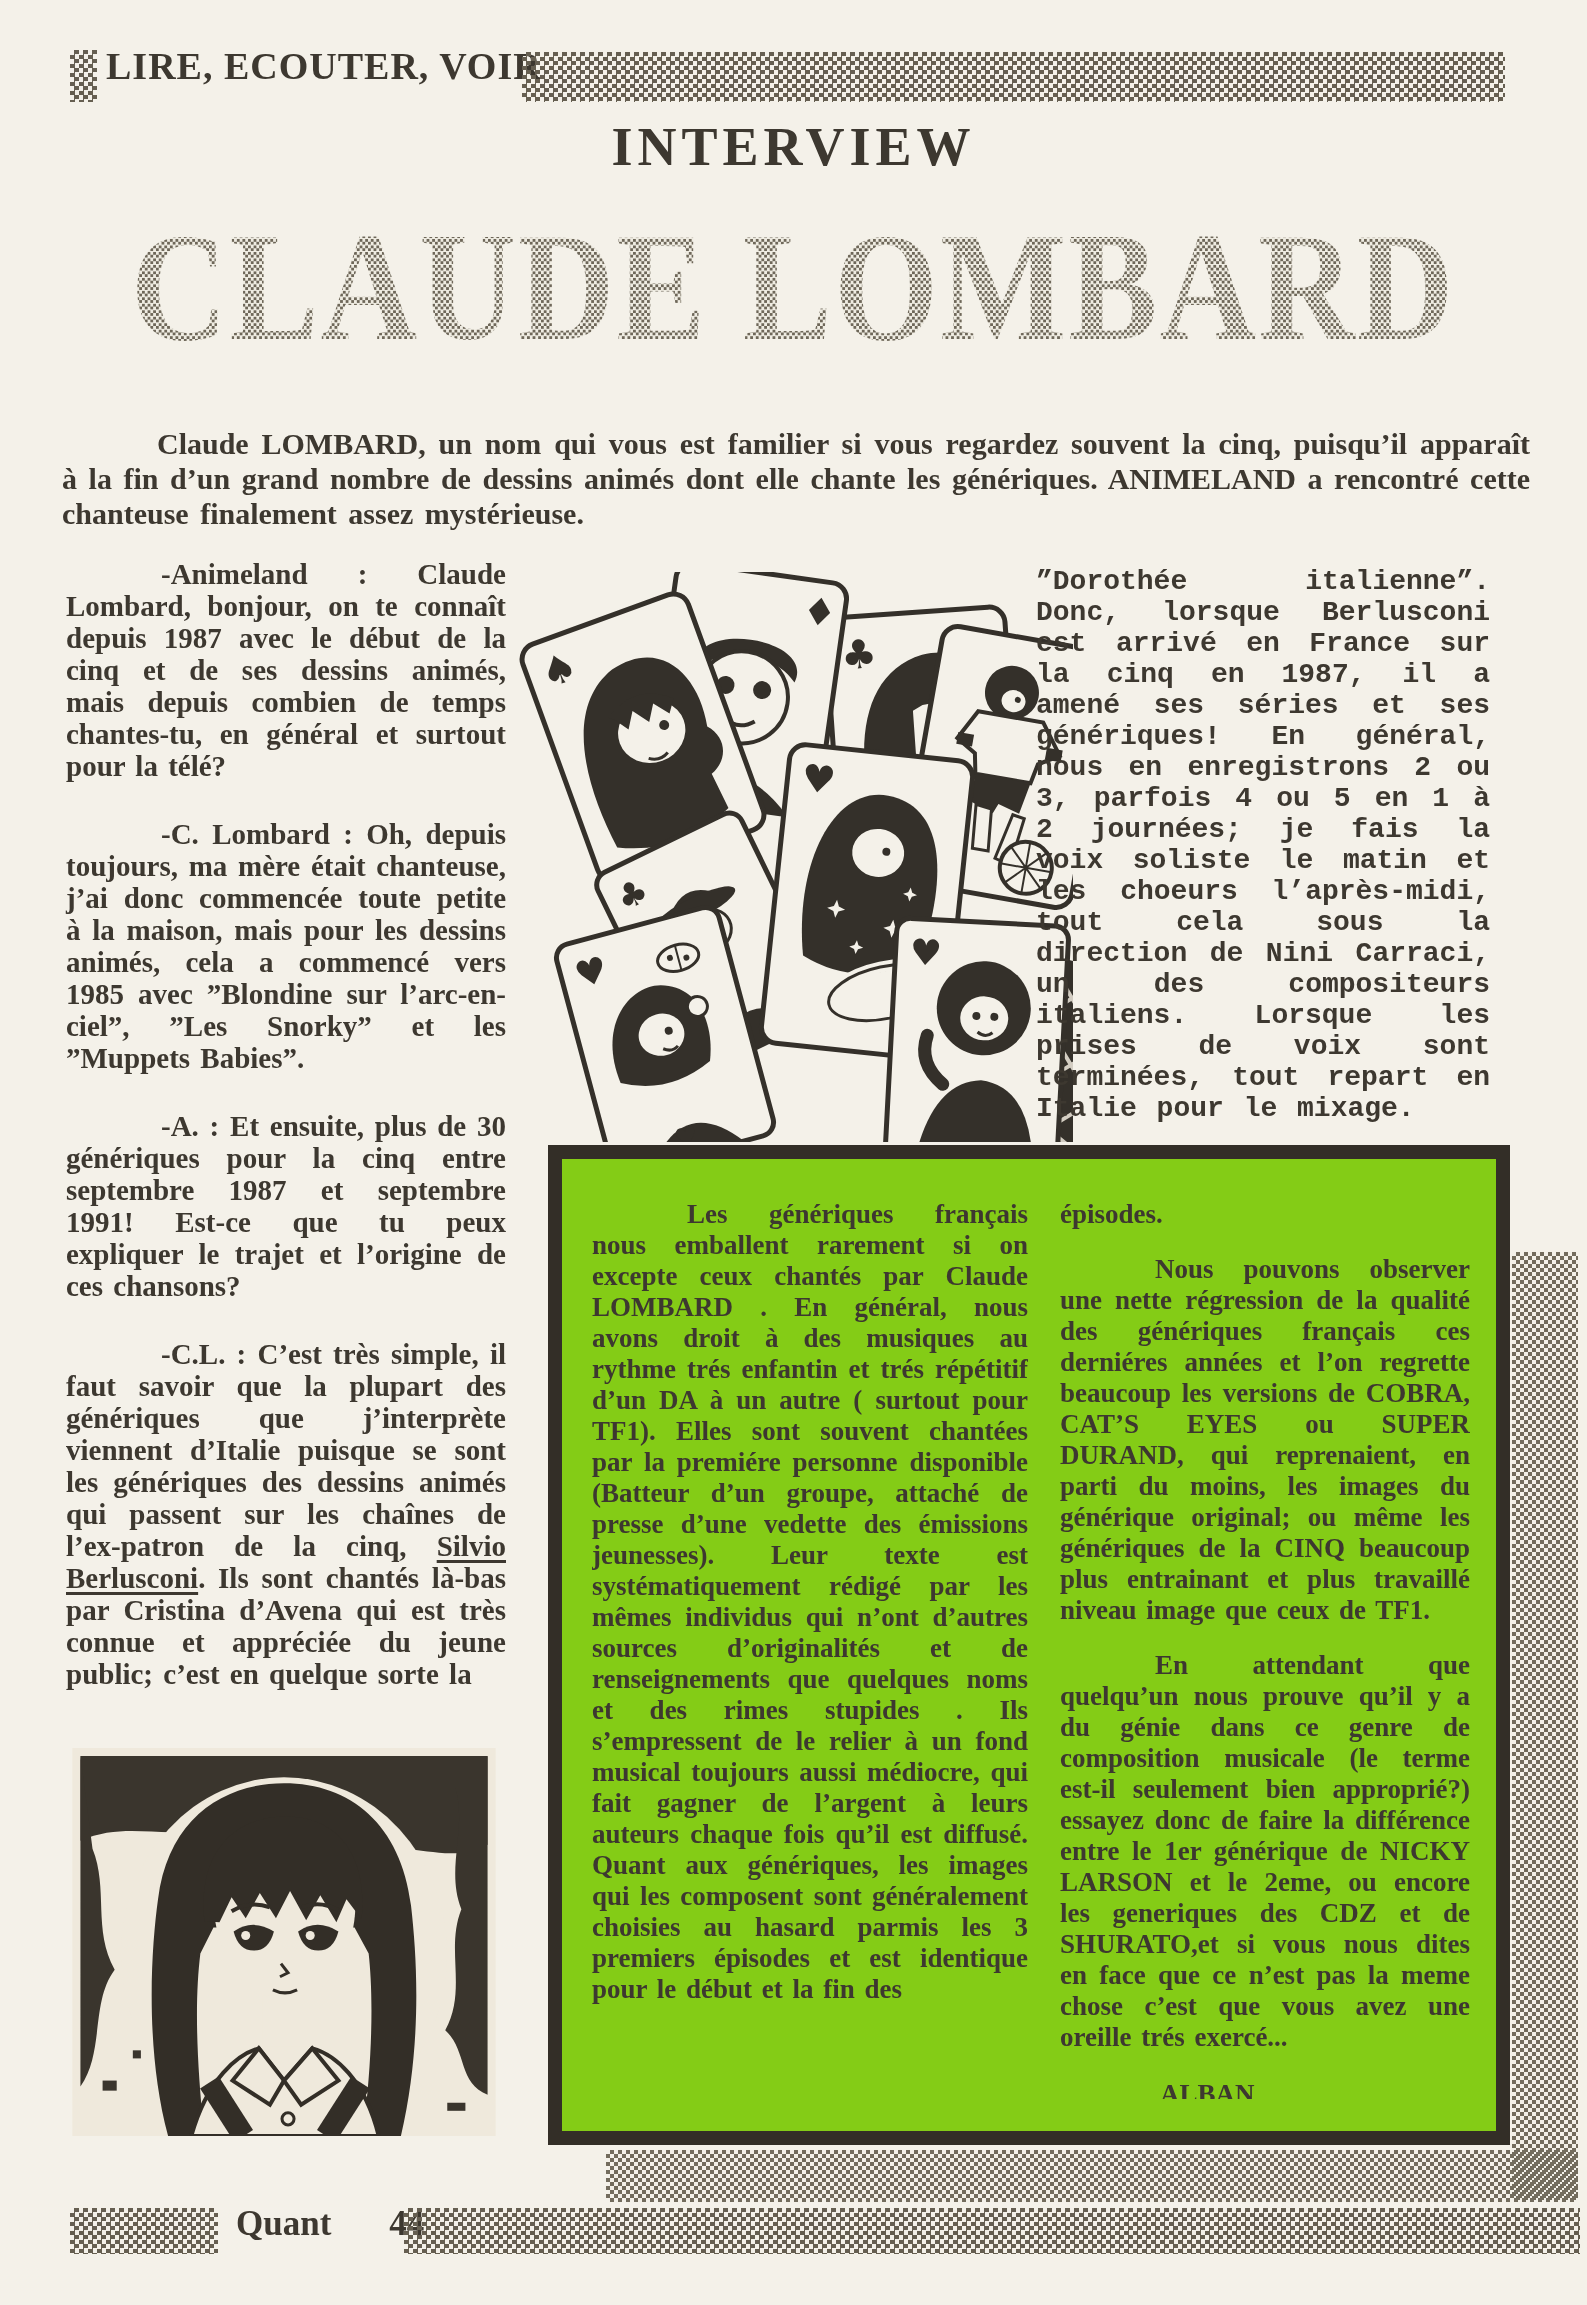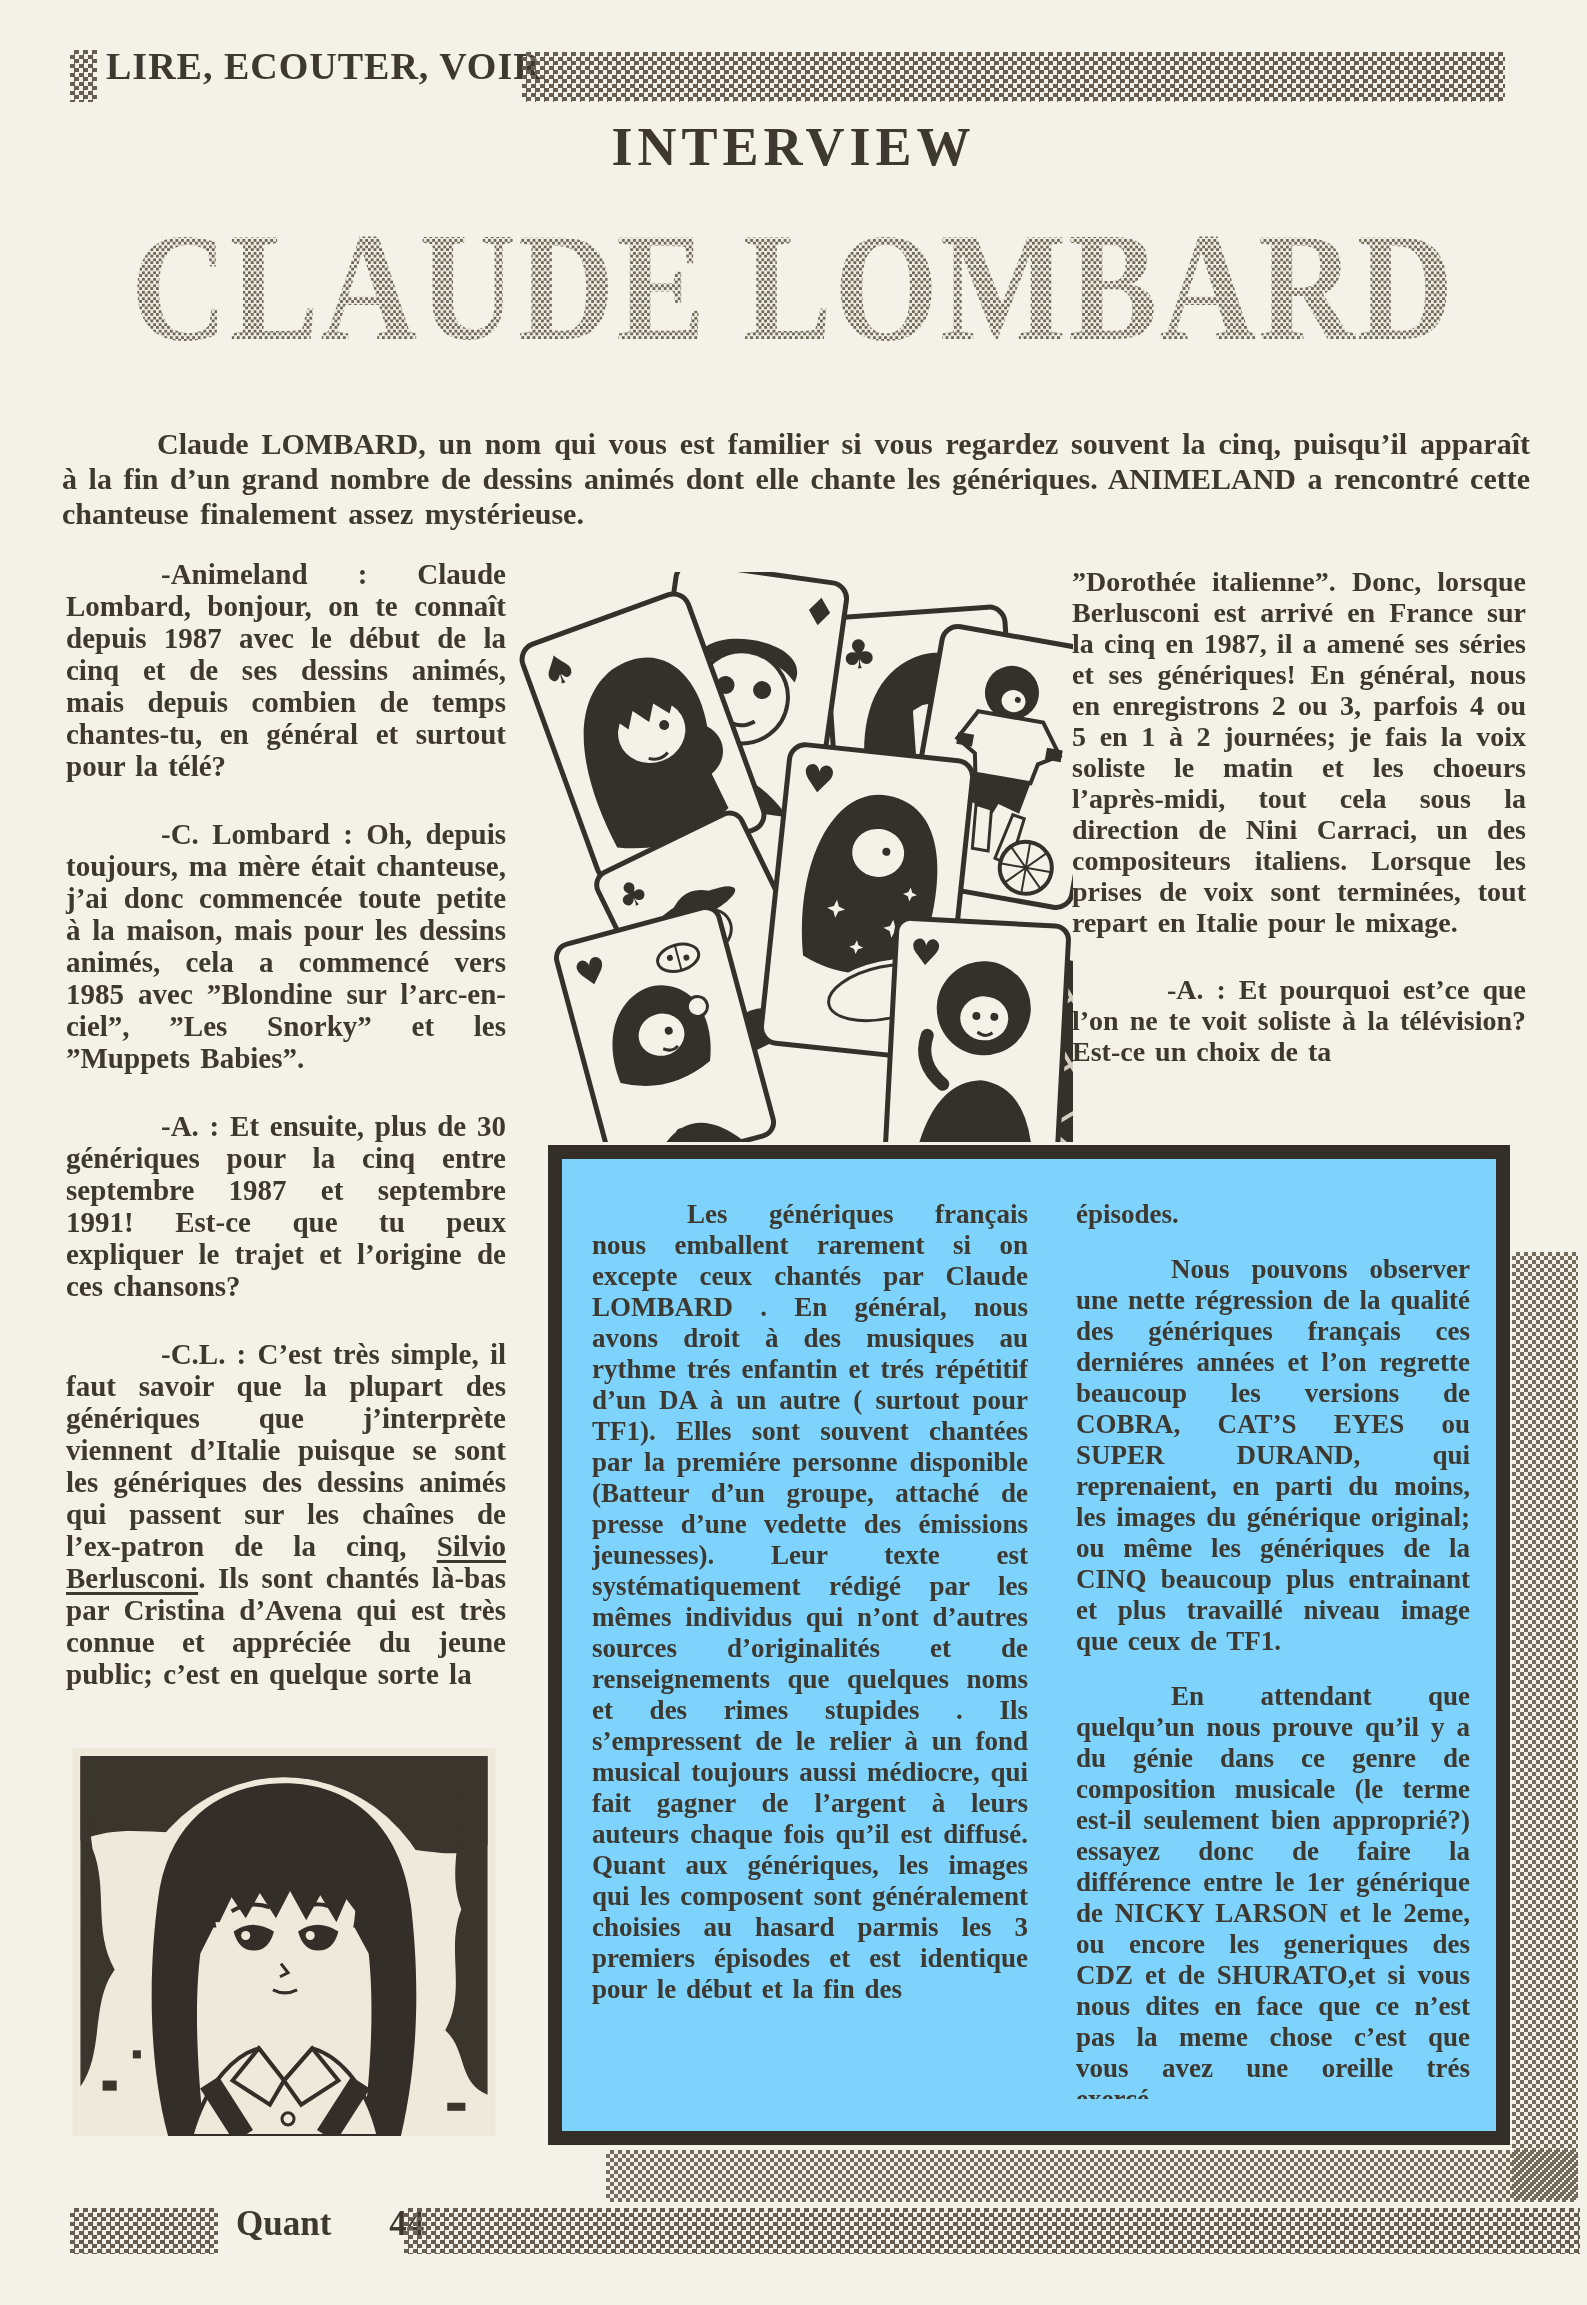--- a/index.html
+++ b/index.html
@@ -48,22 +48,22 @@
   .bodycol p {
     font-weight: 700; text-align: justify; word-spacing: 3px;
     font-size: 29px; line-height: 32px; margin: 0 4px 36px;
   }
   .col-right p { font-size: 28px; line-height: 31px; }
   .indent { text-indent: 95px; }
 
   .u { text-decoration: underline; text-decoration-thickness: 3px; text-underline-offset: 4px; }
 
   .box {
-    border: 14px solid #332e27; background: #7dd3fc;
-    padding: 40px 26px 32px 30px; display: flex; gap: 48px; overflow: hidden;
+    border: 14px solid #332e27; background: #84cc16;
+    padding: 40px 26px 32px 30px; display: flex; gap: 32px; overflow: hidden;
   }
   .box-col { width: 436px; overflow: hidden; }
   .box-col.right-col { flex: 1; }
   .box p { font-weight: 700; text-align: justify; word-spacing: 3px;
            font-size: 27px; line-height: 31px; margin: 0 0 24px; }
   .box .sig { margin: 26px 0 0 100px; text-align: left; }
 
   .footer-label { font-weight: 700; font-size: 35px; white-space: nowrap; }
   .footer-label .num { margin-left: 58px; }
 
@@ -197,21 +197,21 @@
       <circle cx="5" cy="-34" r="47" fill="#34302a"></circle>
       <ellipse cx="6" cy="-24" rx="24" ry="22" fill="#f4f1e9"></ellipse>
       <circle cx="-2" cy="-26" r="4" fill="#34302a"></circle>
         <circle cx="16" cy="-26" r="4" fill="#34302a"></circle>
       <path d="M0,-10 q8,6 15,0" stroke="#34302a" stroke-width="3" fill="none"></path>
       <path d="M-56,120 Q-42,42 6,38 Q56,42 62,120 Z" fill="#34302a"></path>
       <path d="M-32,44 Q-58,24 -50,-4" stroke="#34302a" stroke-width="13" stroke-linecap="round" fill="none"></path>
     </g>
   </svg>
 
-  <div class="abs bodycol col-right" style="left:1068px; top:566px; width:462px; height:572px; overflow:hidden;">
+  <div class="abs bodycol col-right" style="left:1032px; top:566px; width:462px; height:572px; overflow:hidden;font-family:Liberation Mono, monospace;">
     <p>”Dorothée italienne”. Donc, lorsque Berlusconi est arrivé en France sur la cinq en 1987, il a amené ses séries et ses génériques! En général, nous en enregistrons 2 ou 3, parfois 4 ou 5 en 1 à 2 journées; je fais la voix soliste le matin et les choeurs l’après-midi, tout cela sous la direction de Nini Carraci, un des compositeurs italiens. Lorsque les prises de voix sont terminées, tout repart en Italie pour le mixage.</p>
     <p class="indent">-A. : Et pourquoi est’ce que l’on ne te voit soliste à la télévision? Est-ce un choix de ta</p>
   </div>
 
   <div class="abs dither-light" style="left:1512px; top:1252px; width:66px; height:948px;"></div>
   <div class="abs dither-light" style="left:606px; top:2150px; width:972px; height:52px;"></div>
   <div class="abs box" style="left:548px; top:1145px; width:962px; height:1000px;">
     <div class="box-col">
       <p class="indent">Les génériques français nous emballent rarement si on excepte ceux chantés par Claude LOMBARD . En général, nous avons droit à des musiques au rythme trés enfantin et trés répétitif d’un DA à un autre ( surtout pour TF1). Elles sont souvent chantées par la premiére personne disponible (Batteur d’un groupe, attaché de presse d’une vedette des émissions jeunesses). Leur texte est systématiquement rédigé par les mêmes individus qui n’ont d’autres sources d’originalités et de renseignements que quelques noms et des rimes stupides . Ils s’empressent de le relier à un fond musical toujours aussi médiocre, qui fait gagner de l’argent à leurs auteurs chaque fois qu’il est diffusé. Quant aux génériques, les images qui les composent sont généralement choisies au hasard parmis les 3 premiers épisodes et est identique pour le début et la fin des</p>
     </div>

